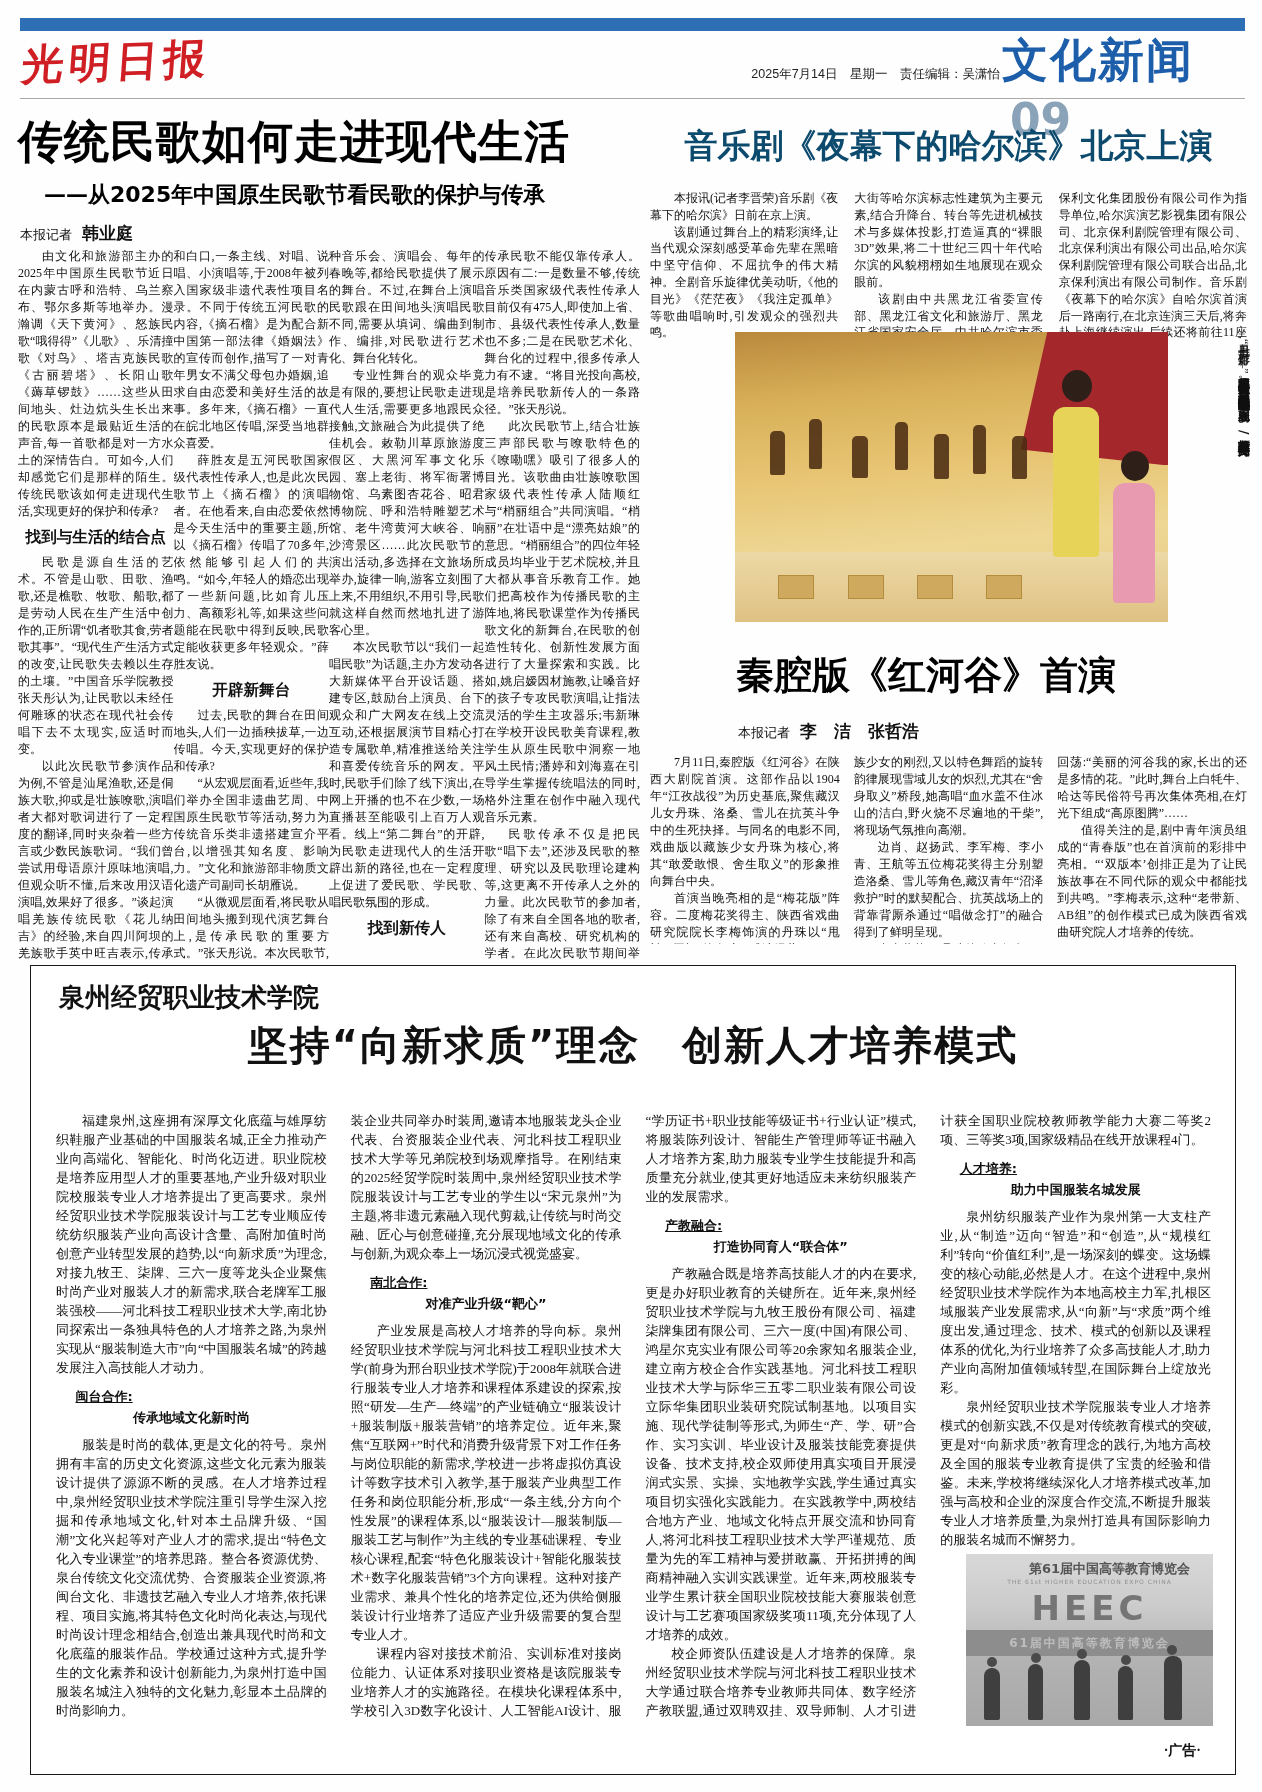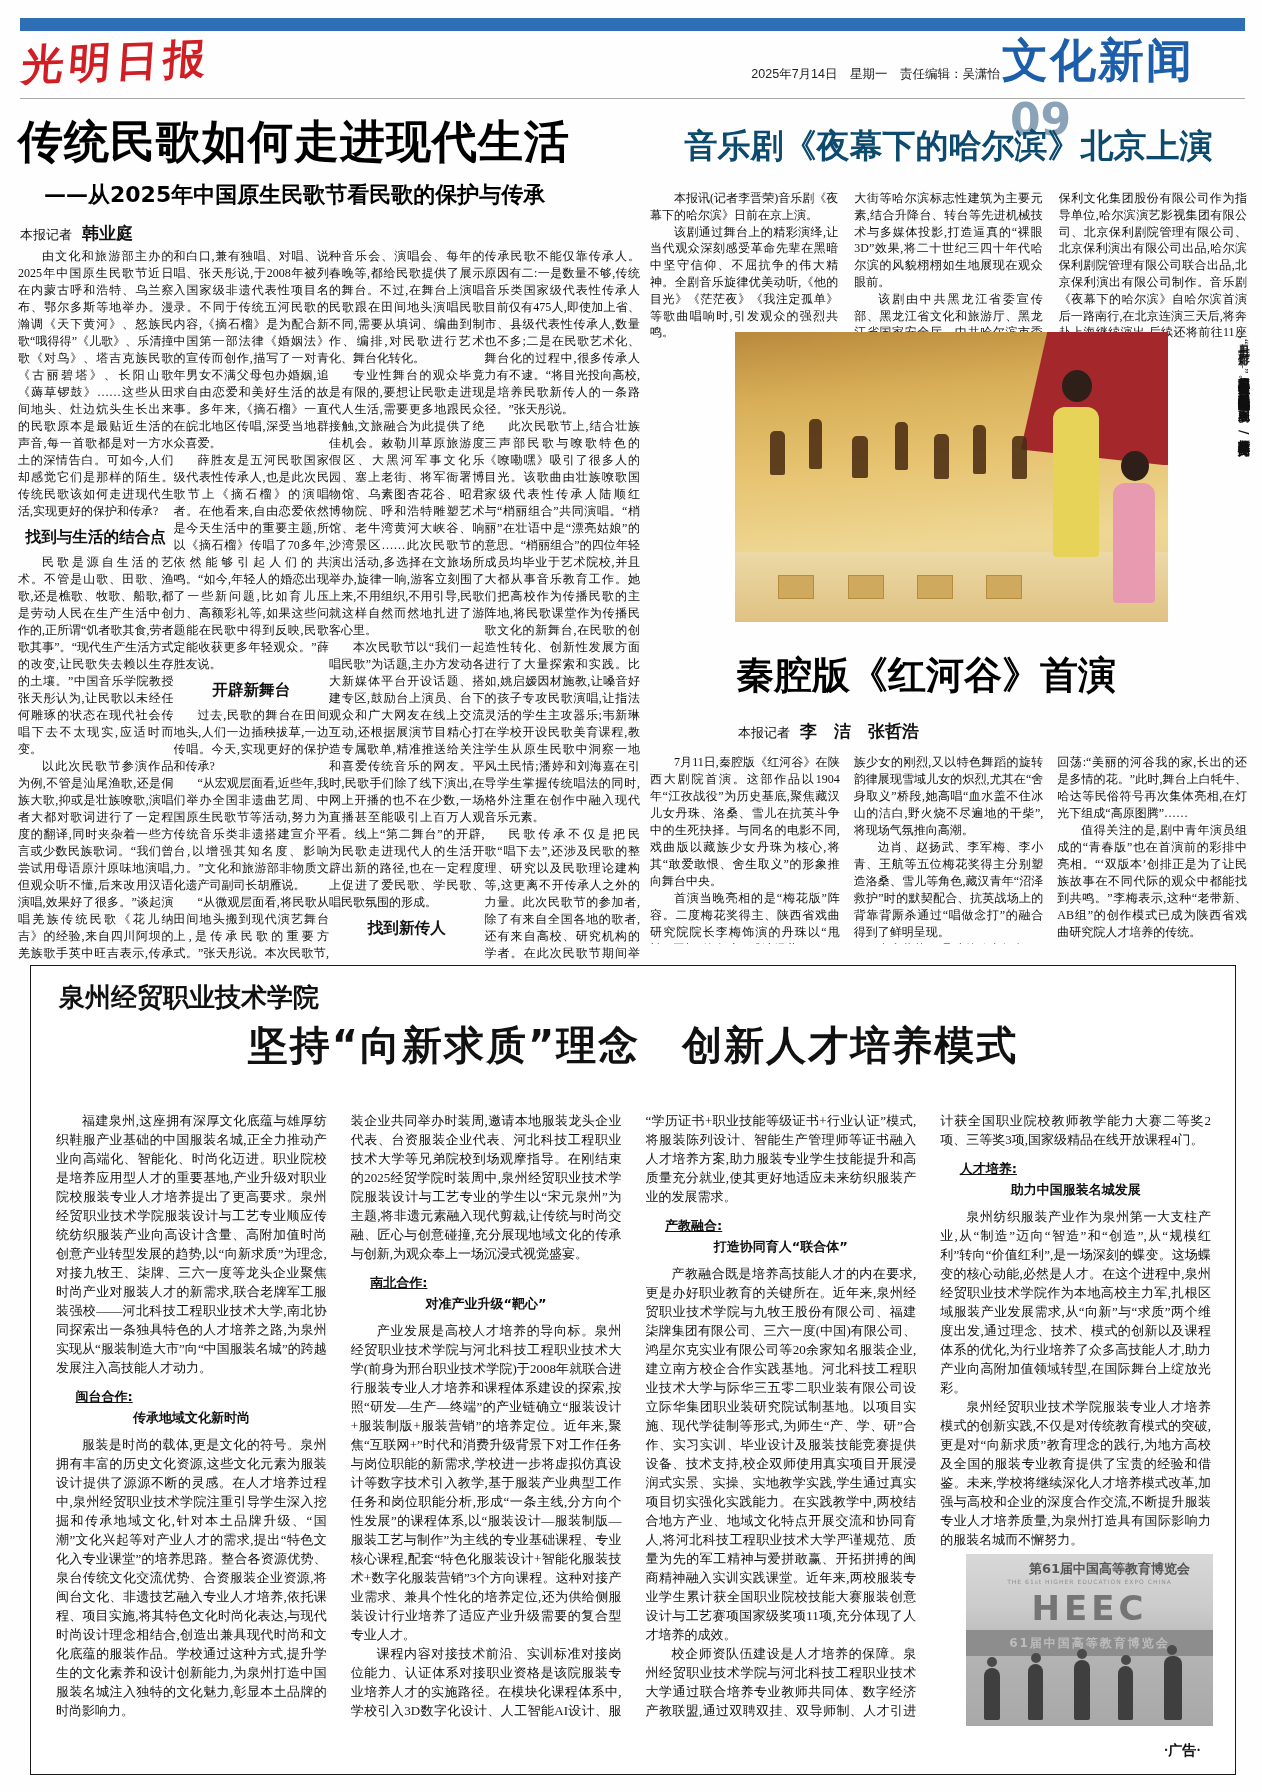--- a/index.html
+++ b/index.html
@@ -98,21 +98,21 @@
     <span>本报记者</span><span class="byline-name">韩业庭</span>
   </div>
   <div class="abs cols folk-cols">
     <div class="col">
         <p class="para">由文化和旅游部主办的2025年中国原生民歌节近日在内蒙古呼和浩特、乌兰察布、鄂尔多斯等地举办。漫瀚调《天下黄河》、怒族民歌“哦得得”《儿歌》、乐清撞歌《对鸟》、塔吉克族民歌《古丽碧塔》、长阳山歌《薅草锣鼓》……这些从田间地头、灶边炕头生长出来的民歌原本是最贴近生活的声音,每一首歌都是对一方水土的深情告白。可如今,人们却感觉它们是那样的陌生。传统民歌该如何走进现代生活,实现更好的保护和传承?</p>
         <div class="subhead">找到与生活的结合点</div>
         <p class="para">民歌是源自生活的艺术。不管是山歌、田歌、渔歌,还是樵歌、牧歌、船歌,都是劳动人民在生产生活中创作的,正所谓“饥者歌其食,劳者歌其事”。“现代生产生活方式的改变,让民歌失去赖以生存的土壤。”中国音乐学院教授张天彤认为,让民歌以未经任何雕琢的状态在现代社会传唱下去不太现实,应适时而变。</p>
         <p class="para">以此次民歌节参演作品为例,不管是汕尾渔歌,还是侗族大歌,抑或是壮族嘹歌,演唱者大都对歌词进行了一定程度的翻译,同时夹杂着一些方言或少数民族歌词。“我们曾尝试用母语原汁原味地演唱,但观众听不懂,后来改用汉语演唱,效果好了很多。”谈起演唱羌族传统民歌《花儿纳吉》的经验,来自四川阿坝的羌族歌手英中旺吉表示,传承传统民歌须在“求变”中进行。</p>
       </div>
     <div class="col">
-        <p class="para cont">和白口,兼有独唱、对唱、说唱、张天彤说,于2008年被列入国家级非遗代表性项目名录。不同于传统五河民歌的内容,《摘石榴》是为配合新中国第一部法律《婚姻法》的宣传而创作,描写了一对青年男女不满父母包办婚姻,追求自由恋爱和美好生活的故事。多年来,《摘石榴》一直在皖北地区传唱,深受当地群众喜爱。</p>
+        <p class="para cont">和白口,一条主线、对唱、说唱、小演唱等,于2008年被列入国家级非遗代表性项目名录。不同于传统五河民歌的内容,《摘石榴》是为配合新中国第一部法律《婚姻法》的宣传而创作,描写了一对青年男女不满父母包办婚姻,追求自由恋爱和美好生活的故事。多年来,《摘石榴》一直在皖北地区传唱,深受当地群众喜爱。</p>
         <p class="para">薛胜友是五河民歌国家级代表性传承人,也是此次民歌节上《摘石榴》的演唱者。在他看来,自由恋爱依然是今天生活中的重要主题,所以《摘石榴》传唱了70多年,依然能够引起人们的共鸣。“如今,年轻人的婚恋出现了一些新问题,比如育儿压力、高额彩礼等,如果这些问题能在民歌中得到反映,民歌定能收获更多年轻观众。”薛胜友说。</p>
         <div class="subhead">开辟新舞台</div>
         <p class="para">过去,民歌的舞台在田间地头,人们一边插秧拔草,一边传唱。今天,实现更好的保护和传承?</p>
         <p class="para">“从宏观层面看,近些年,我们举办全国非遗曲艺周、中国原生民歌节等活动,努力为传统音乐类非遗搭建宣介平台,以增强其知名度、影响力。”文化和旅游部非物质文化遗产司副司长胡雁说。</p>
         <p class="para">“从微观层面看,将民歌从田间地头搬到现代演艺舞台上,是传承民歌的重要方式。”张天彤说。本次民歌节,无论是开闭幕式演出,还是集中展演和走基层惠民演出,都搭建起了现代舞台,并配以现代乐器伴奏以及多媒体视频、情景表演等,让民歌的魅力得到完美彰显,也给观众带来了余音绕梁的艺术享受。其实,这样的舞台还有很多,比如各</p>
       </div>
     <div class="col">
         <p class="para cont">种音乐会、演唱会、每年的春晚等,都给民歌提供了展示的舞台。不过,在舞台上演唱民歌跟在田间地头演唱民歌不同,需要从填词、编曲到制作、编排,对民歌进行艺术化、舞台化转化。</p>
         <p class="para">专业性舞台的观众毕竟是有限的,要想让民歌走进现代人生活,需要更多地跟民众接触,文旅融合为此提供了绝佳机会。敕勒川草原旅游度假区、大黑河军事文化乐园、塞上老街、将军衙署博物馆、乌素图杏花谷、昭君博物院、呼和浩特雕塑艺术馆、老牛湾黄河大峡谷、响沙湾景区……此次民歌节的演出活动,多选择在文旅场所举办,旋律一响,游客立刻围了上来,不用组织,不用引导,民歌就这样自然而然地扎进了游客心里。</p>
         <p class="para">本次民歌节以“我们一起唱民歌”为话题,主办方发动各大新媒体平台开设话题、搭建专区,鼓励台上演员、台下观众和广大网友在线上交流互动,还根据展演节目精心打造专属歌单,精准推送给关注和喜爱传统音乐的网友。平时,民歌手们除了线下演出,在网上开播的也不在少数,一场直播甚至能吸引上百万人观看。线上“第二舞台”的开辟,为民歌走进现代人的生活开辟出新的路径,也在一定程度上促进了爱民歌、学民歌、唱民歌氛围的形成。</p>

